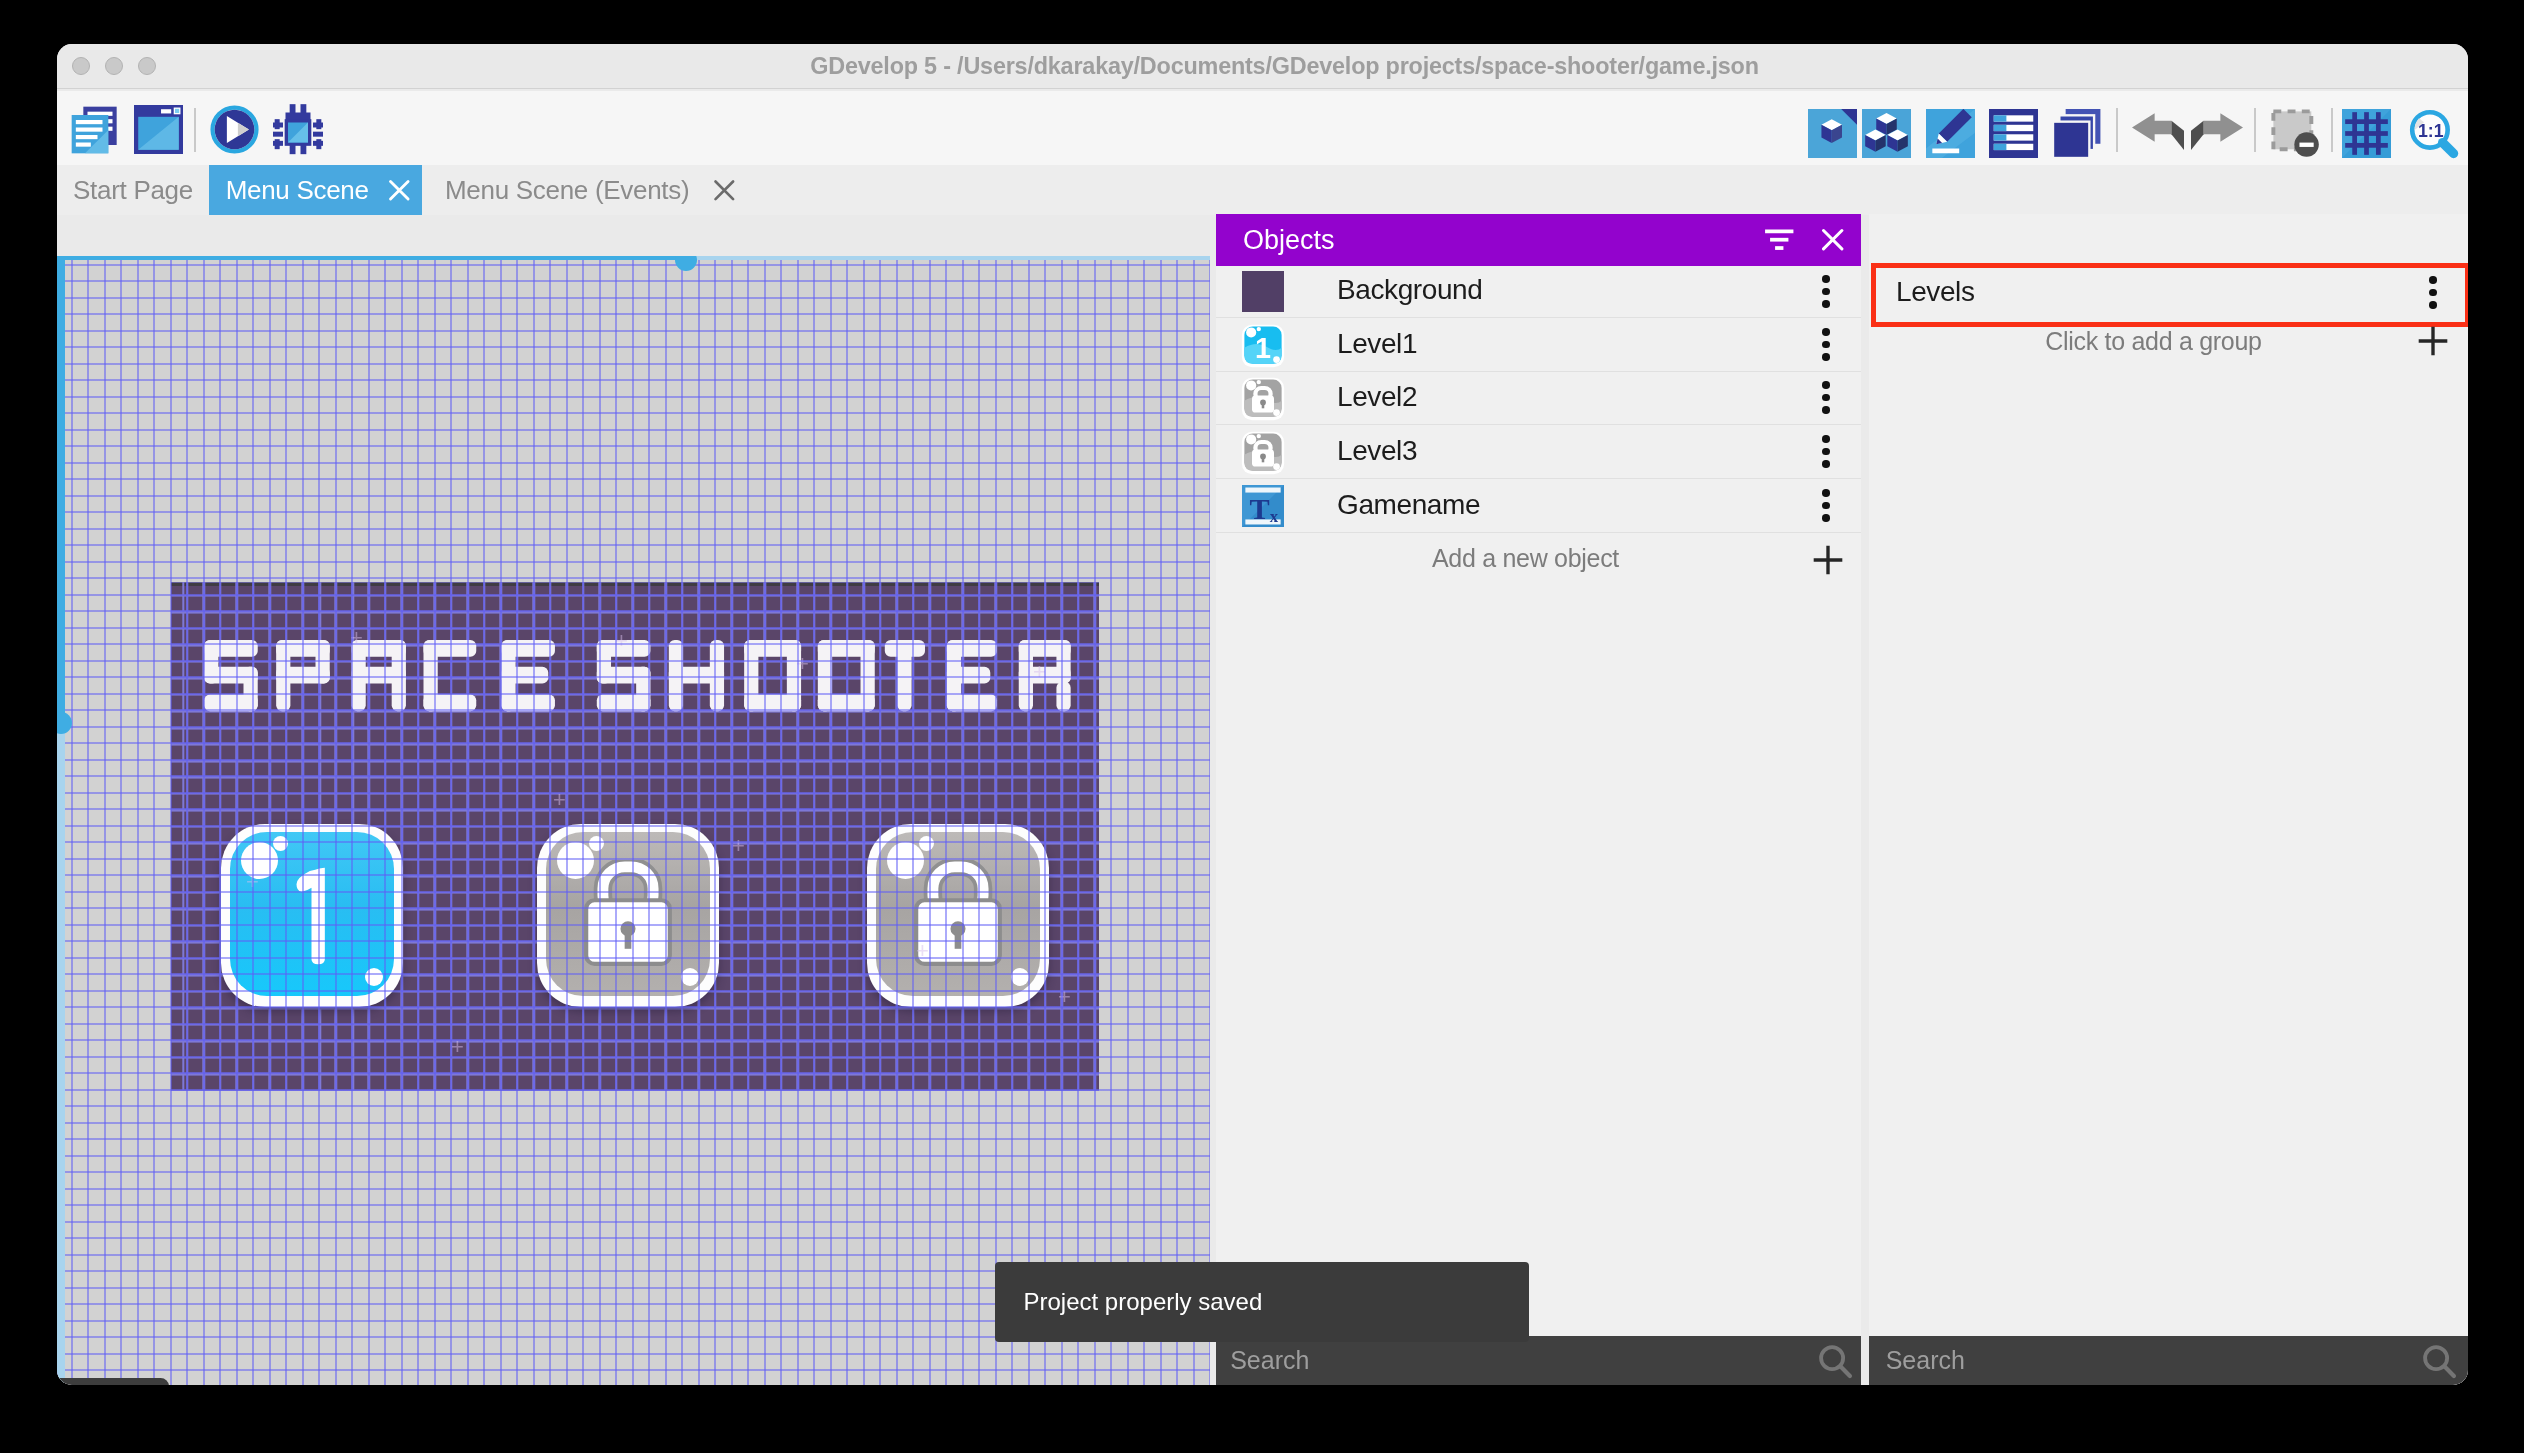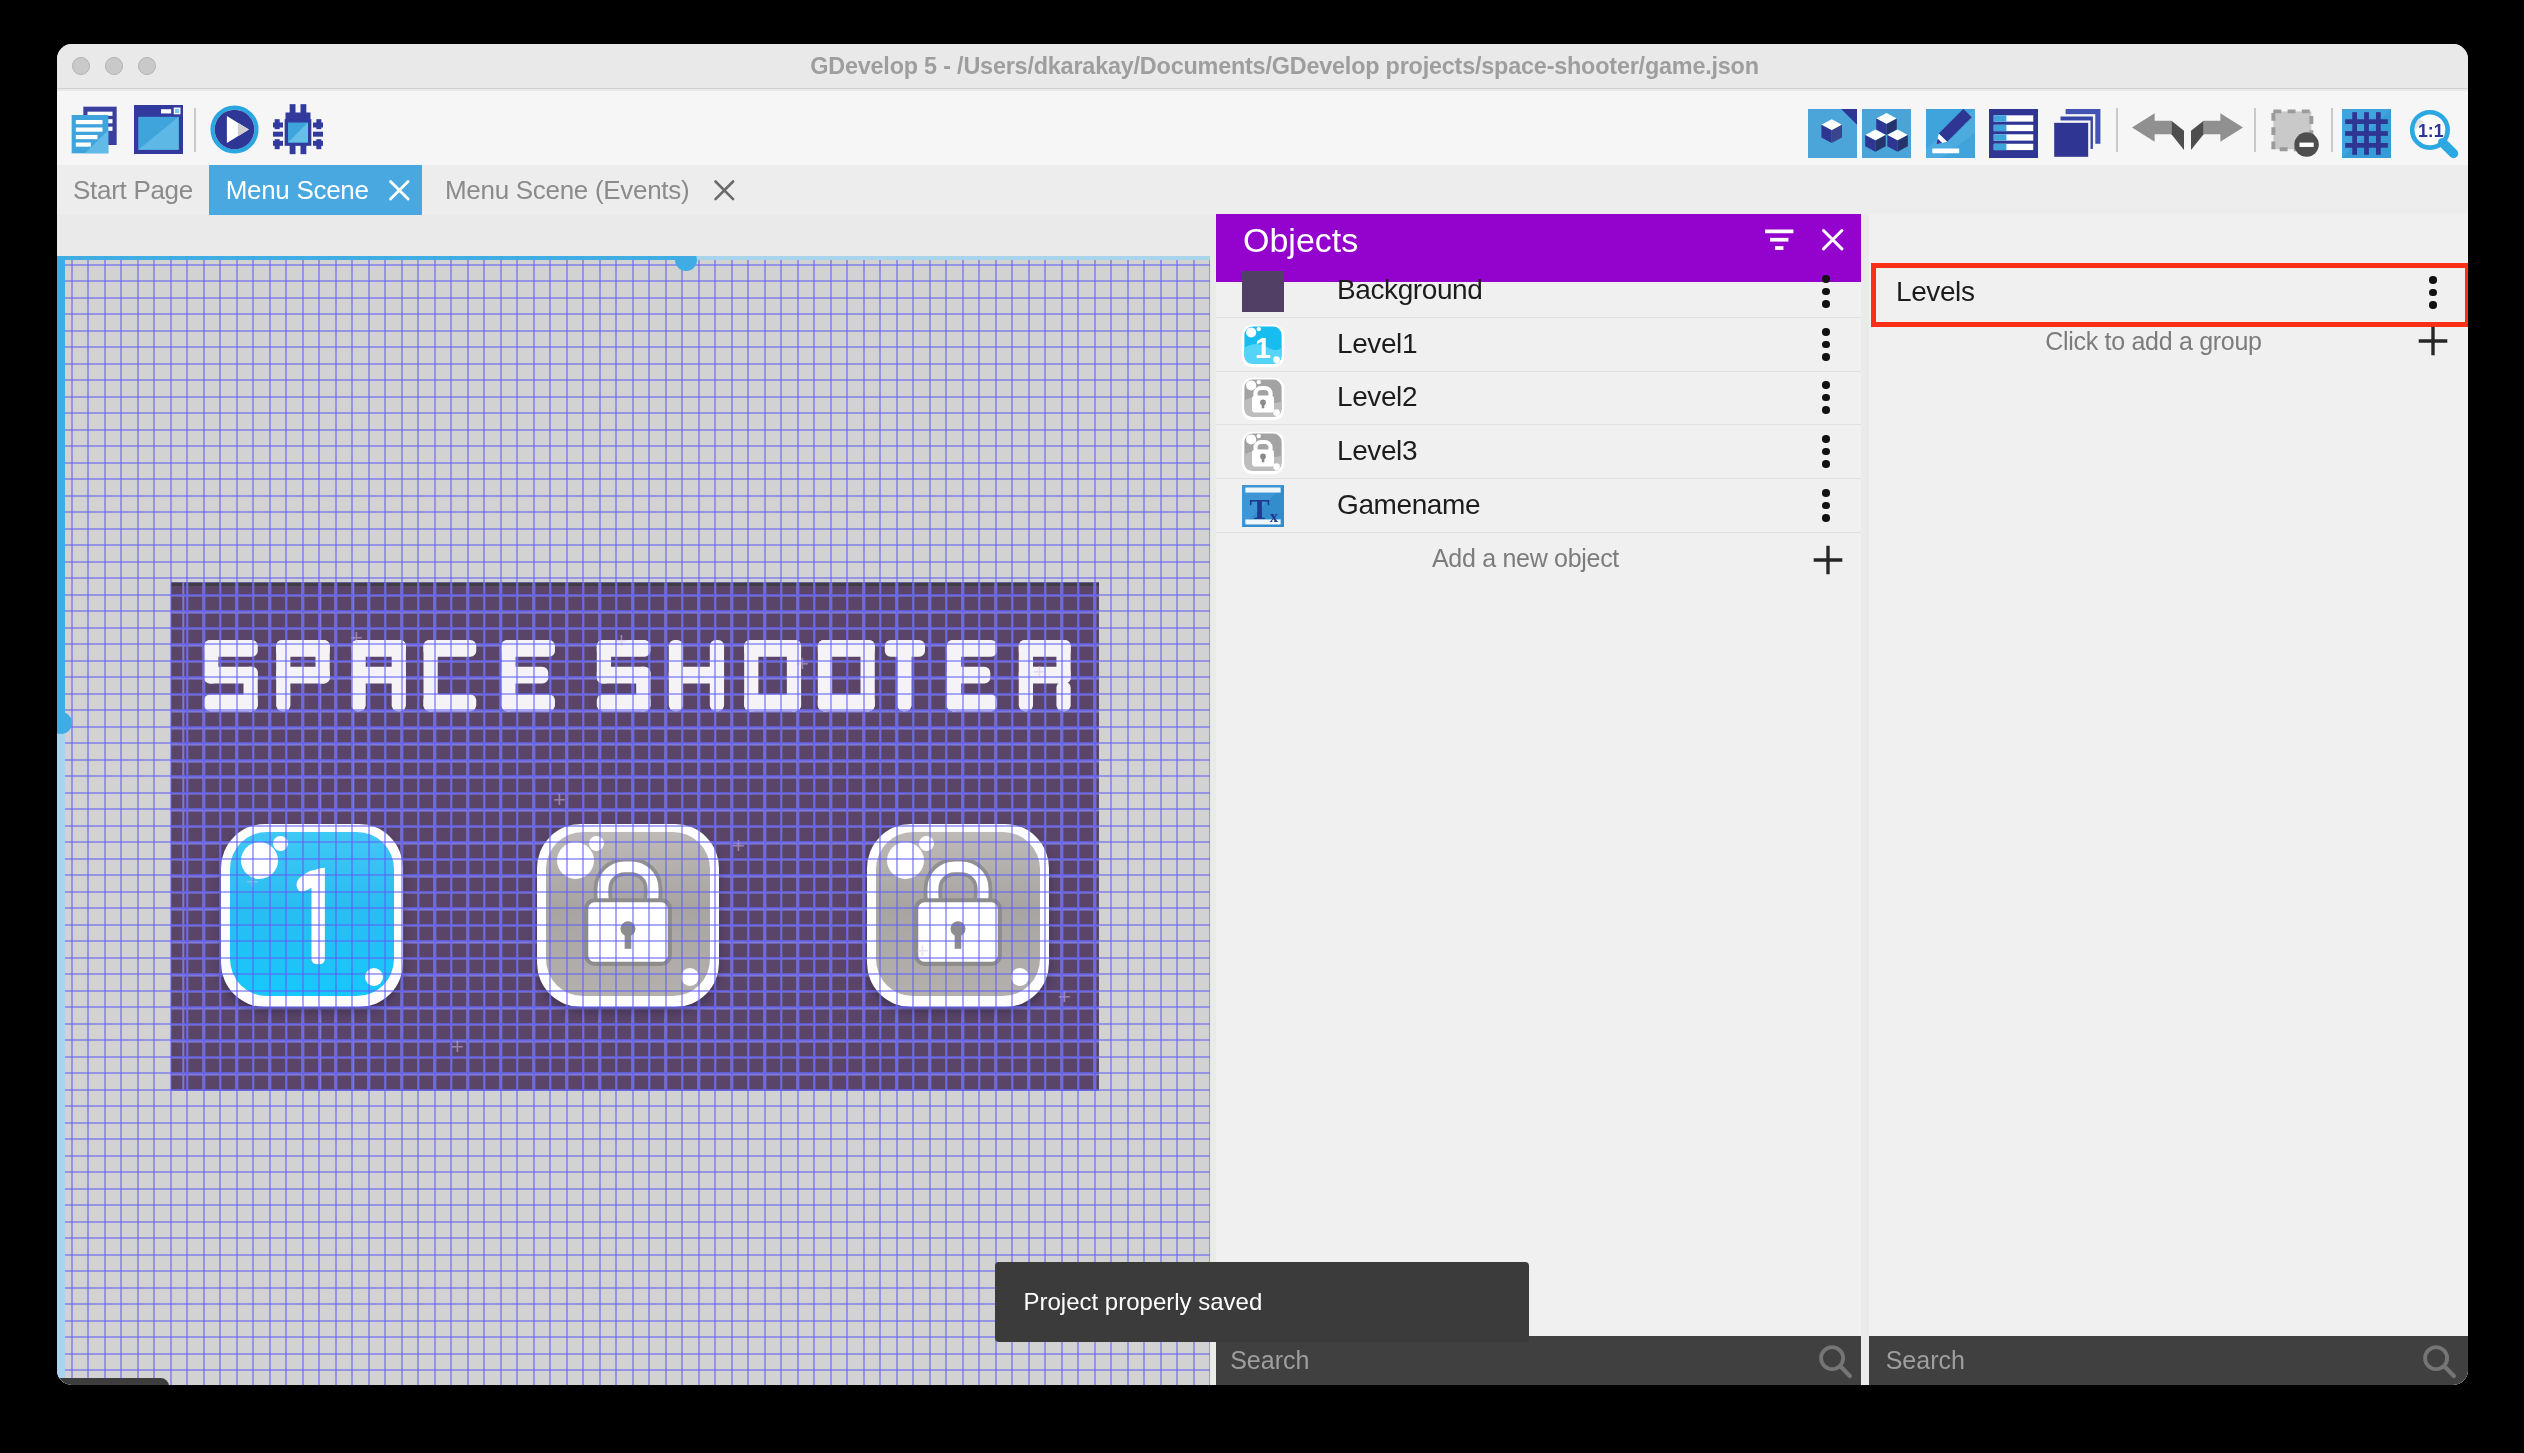--- a/index.html
+++ b/index.html
@@ -70,22 +70,22 @@
 
   
   #toast { position:absolute; left:938px; top:1218px; width:534px; height:80px;
     background:#3b3b3b; border-radius:4px; color:#fff; font-size:24px;
     line-height:80px; padding-left:28.5px; z-index:40; }
 
   
   .panel { position:absolute; top:170px; background:#f0f0f0; }
   #panel-objects { left:1159px; width:645px; height:1171px; }
   #panel-groups  { left:1812px; width:599px; height:1171px; }
-  .phead { position:absolute; left:0; top:0; right:0; height:68px; background:#9303cd;
-    color:#fff; font-size:34px; line-height:52px; }
+  .phead { position:absolute; left:0; top:0; right:0; height:52px; background:#9303cd;
+    color:#fff; font-size:27px; line-height:52px; }
   .row { position:absolute; left:0; right:0; height:54px; border-bottom:1.7px solid #e0e0e0; }
   .rowtext { position:absolute; font-size:28px; letter-spacing:-0.4px; color:#1c1c1c; }
   .dots { position:absolute; width:6.7px; height:33px; }
   .dots i { position:absolute; left:0; width:7.5px; height:7.5px; border-radius:50%; background:#111; }
   .graytext { color:#7c7c7c; font-size:25px; letter-spacing:-0.3px; position:absolute; }
   .searchbar { position:absolute; left:0; right:0; bottom:0; height:49px; background:#404040;
     color:#9e9e9e; font-size:25px; line-height:49px; padding-left:14.2px; }
 </style>
 </head>
 <body>

